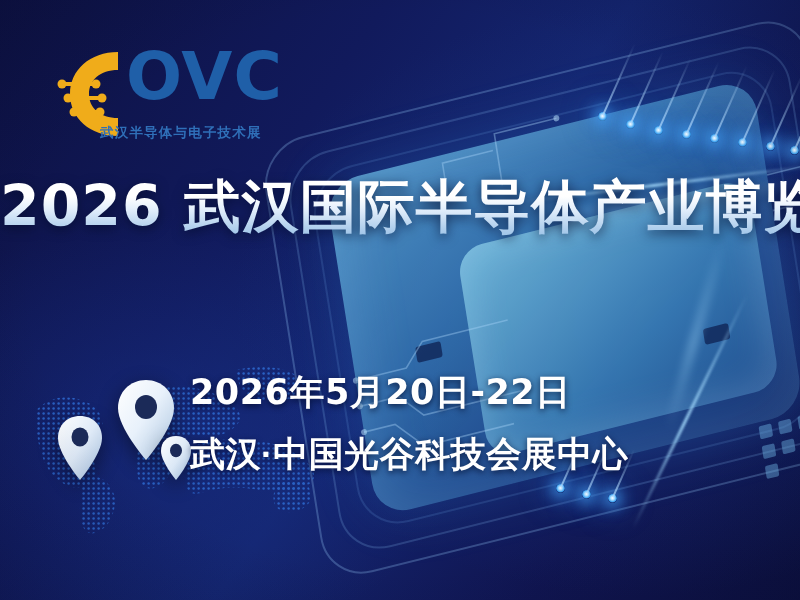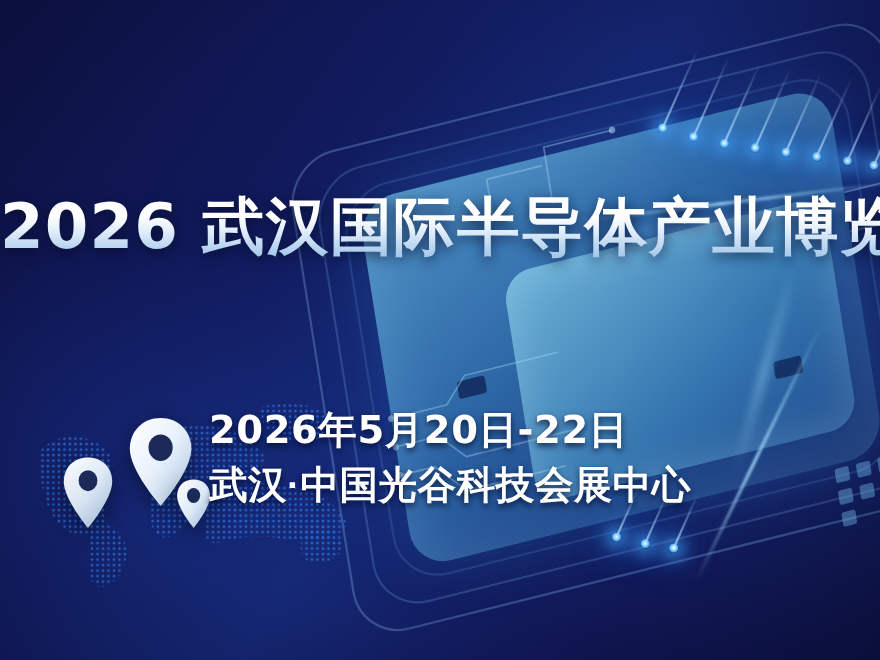--- a/index.html
+++ b/index.html
@@ -139,21 +139,21 @@
 
   
   .info{ position:absolute; left:190px; top:372px; }
   .info-date{
     font-family:"DejaVu Sans", sans-serif;
     font-size:35px; font-weight:700; letter-spacing:0.5px;
     color:#ffffff; line-height:1.18; white-space:nowrap;
     text-shadow:0 2px 6px rgba(3,10,42,0.8);
   }
   .info-venue{
-    margin-top:8px;
+    margin-top:20px;
     font-size:35px; font-weight:700; letter-spacing:0.5px;
     color:#ffffff; line-height:1.18; white-space:nowrap;
     text-shadow:0 2px 6px rgba(3,10,42,0.8);
   }
 </style>
 </head>
 <body>
 
 <div id="poster">
 
@@ -271,20 +271,40 @@
           <stop offset="100%" stop-color="#97b3d3"></stop>
         </linearGradient>
       </defs>
       <path d="M17 2 C8 2 2 8 2 17 C2 28 17 46 17 46 C17 46 32 28 32 17 C32 8 26 2 17 2 Z" fill="url(#pgC)"></path>
       <ellipse cx="17" cy="16.5" rx="6" ry="6.8" fill="#1b2a58"></ellipse>
     </svg>
 
     <div class="vignette"></div>
   </div>
 
+  <div class="logo">
+    <svg class="logo-mark" viewBox="0 0 74 92">
+      <path d="M62 4 C34 4 14 22 14 46 C14 70 34 88 62 88 L62 70 C44 70 33 60 33 46 C33 32 44 22 62 22 Z" fill="#f0ac1a"></path>
+      <g stroke="#f0ac1a" stroke-width="4" fill="none" stroke-linecap="round">
+        <path d="M6 36 L40 36"></path>
+        <path d="M12 50 L46 50"></path>
+        <path d="M18 64 L44 64"></path>
+      </g>
+      <g fill="#f0ac1a">
+        <circle cx="6" cy="36" r="4.5"></circle>
+        <circle cx="40" cy="36" r="4.5"></circle>
+        <circle cx="12" cy="50" r="4.5"></circle>
+        <circle cx="46" cy="50" r="4.5"></circle>
+        <circle cx="18" cy="64" r="4.5"></circle>
+        <circle cx="44" cy="64" r="4.5"></circle>
+      </g>
+    </svg>
+    <div class="logo-ovc">OVC</div>
+    <div class="logo-sub">武汉半导体与电子技术展</div>
+  </div>
 
   <div class="headline">
     <div class="title">2026 武汉国际半导体产业博览会</div>
   </div>
 
 
   <div class="info">
     <div class="info-date">2026年5月20日-22日</div>
     <div class="info-venue">武汉·中国光谷科技会展中心</div>
   </div>

